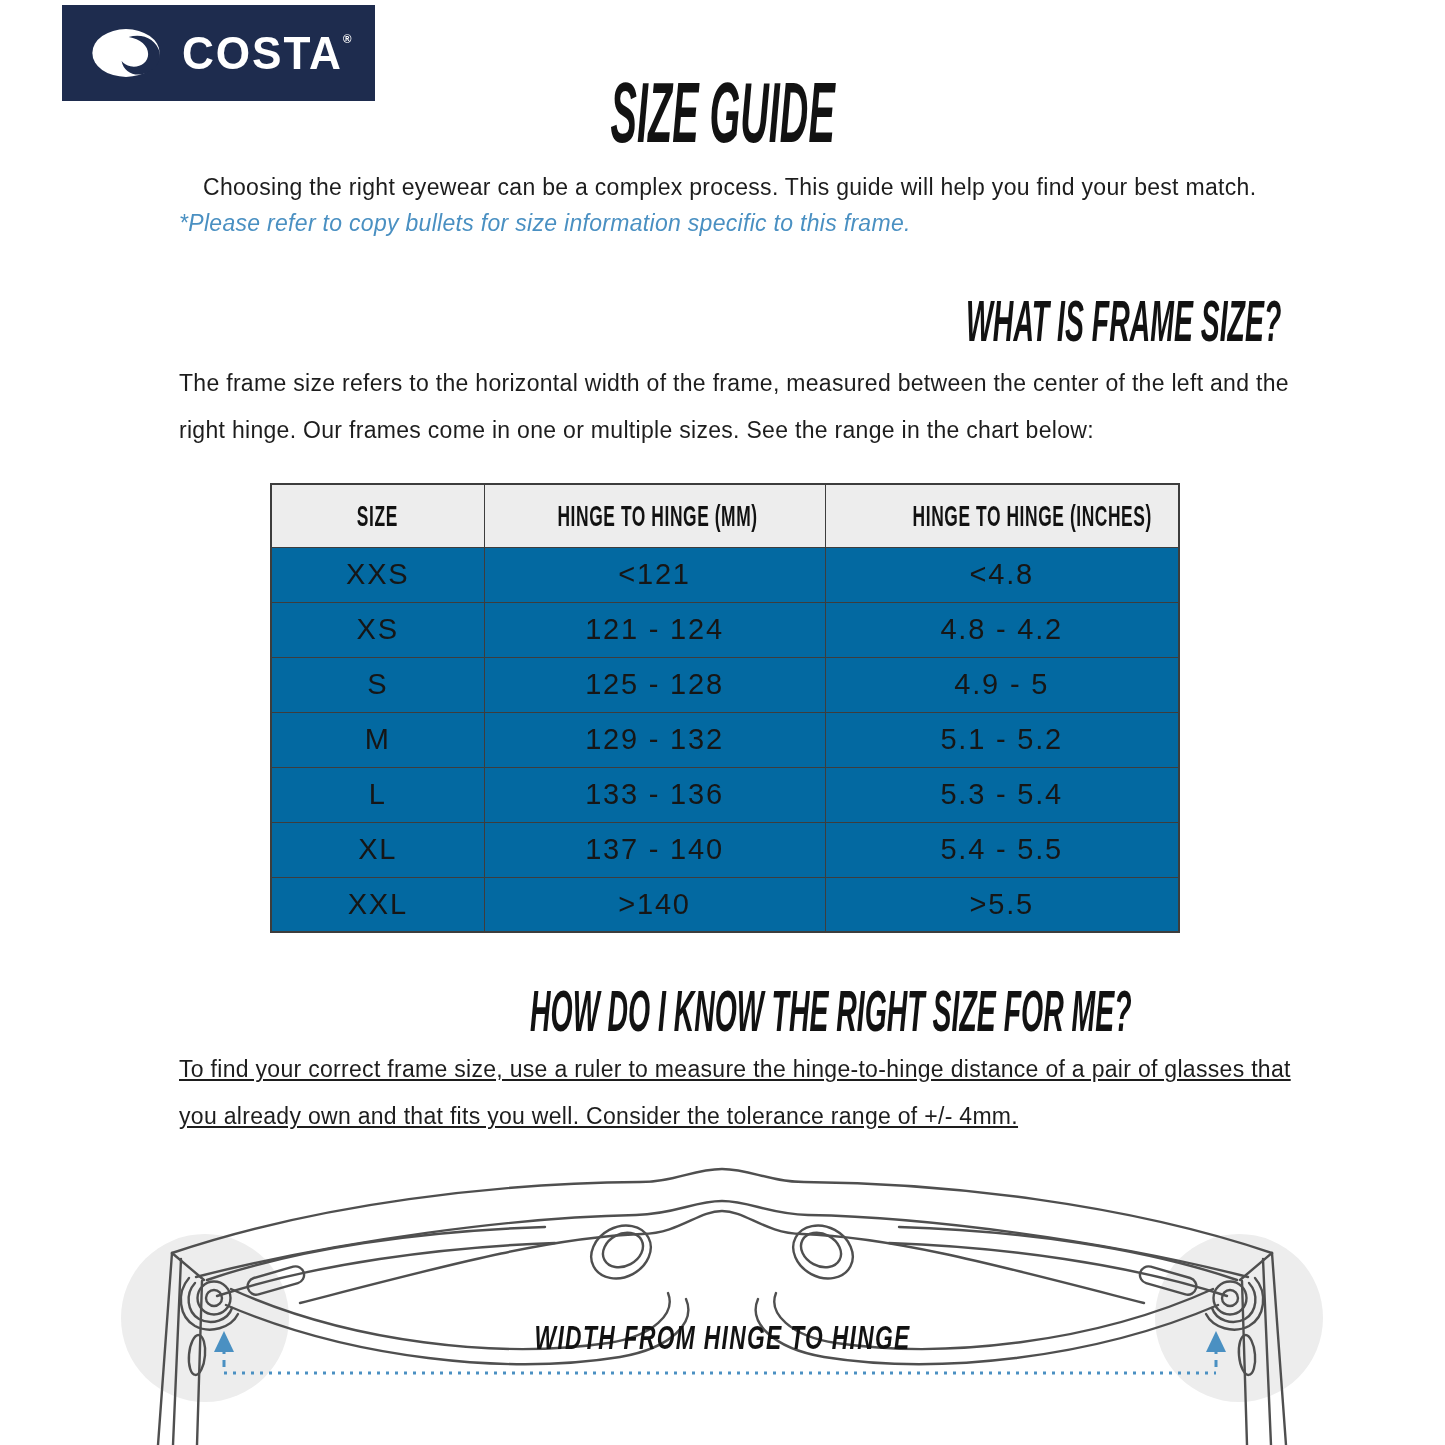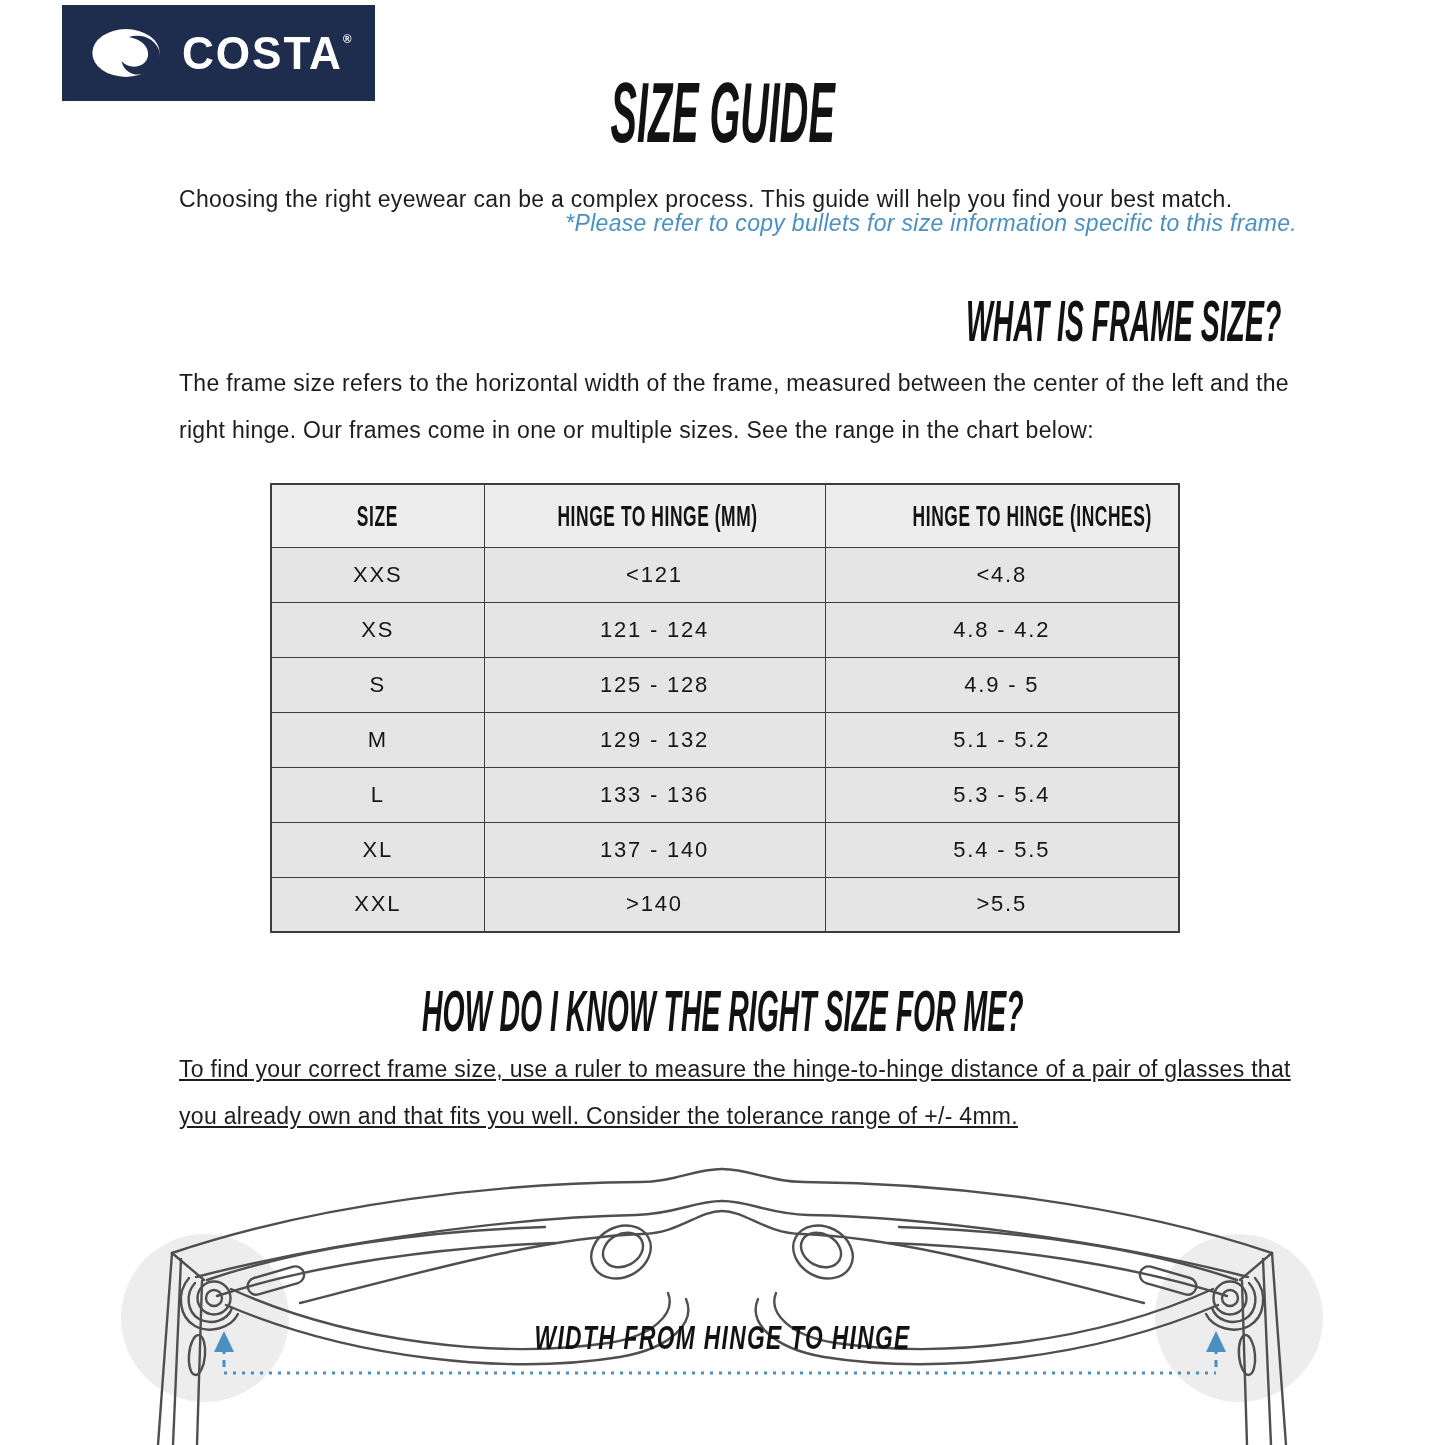--- a/index.html
+++ b/index.html
@@ -46,39 +46,38 @@
   .cond {
     display: inline-block;
     font-weight: 700;
     color: #121212;
     transform-origin: center;
     white-space: nowrap;
   }
   .title { top: 69px; }
   .title .cond { font-size: 86px; line-height: 1; transform: scaleX(0.46); }
   .h2a { top: 292px; text-align: right; }
-  .h2b { top: 982px; }
+  .h2b { top: 982px; text-align: right; }
   .h2a .cond, .h2b .cond { font-size: 58px; line-height: 1; transform: scaleX(0.49); }
 
   
   .copy {
     position: absolute;
     left: 179px;
     width: 1118px;
     font-size: 23px;
     letter-spacing: 0.3px;
     line-height: 47px;
     color: #1d1d1d;
   }
-  .intro { top: 176px; }
+  .intro { top: 164px; margin-left: 24px; }
   .note {
     top: 200px;
     color: #4a90c2;
     font-style: italic;
-    text-align: right;
   }
   .para1 { top: 360px; }
   .para2 { top: 1046px; text-decoration: underline; }
 
   
   .size-table {
     position: absolute;
     left: 270px; top: 483px;
     width: 908px;
     border-collapse: collapse;
@@ -93,24 +92,24 @@
     text-align: center;
     vertical-align: middle;
   }
   .size-table th {
     height: 63px;
     background: #ededed;
   }
   .size-table th .cond { font-size: 30px; letter-spacing: 1px; transform: scaleX(0.58); }
   .size-table td {
     height: 55px;
-    font-size: 22px;
+    font-size: 29px;
     letter-spacing: 1.8px;
     color: #161616;
-    background: #e5e5e5;
+    background: #0369a1;
   }
 
   
   .diagram {
     position: absolute;
     left: 0; top: 1145px;
     width: 1445px; height: 300px;
   }
   .diagram-label { top: 1318px; }
   .diagram-label .cond { font-size: 34px; letter-spacing: 2px; transform: scaleX(0.67); }

